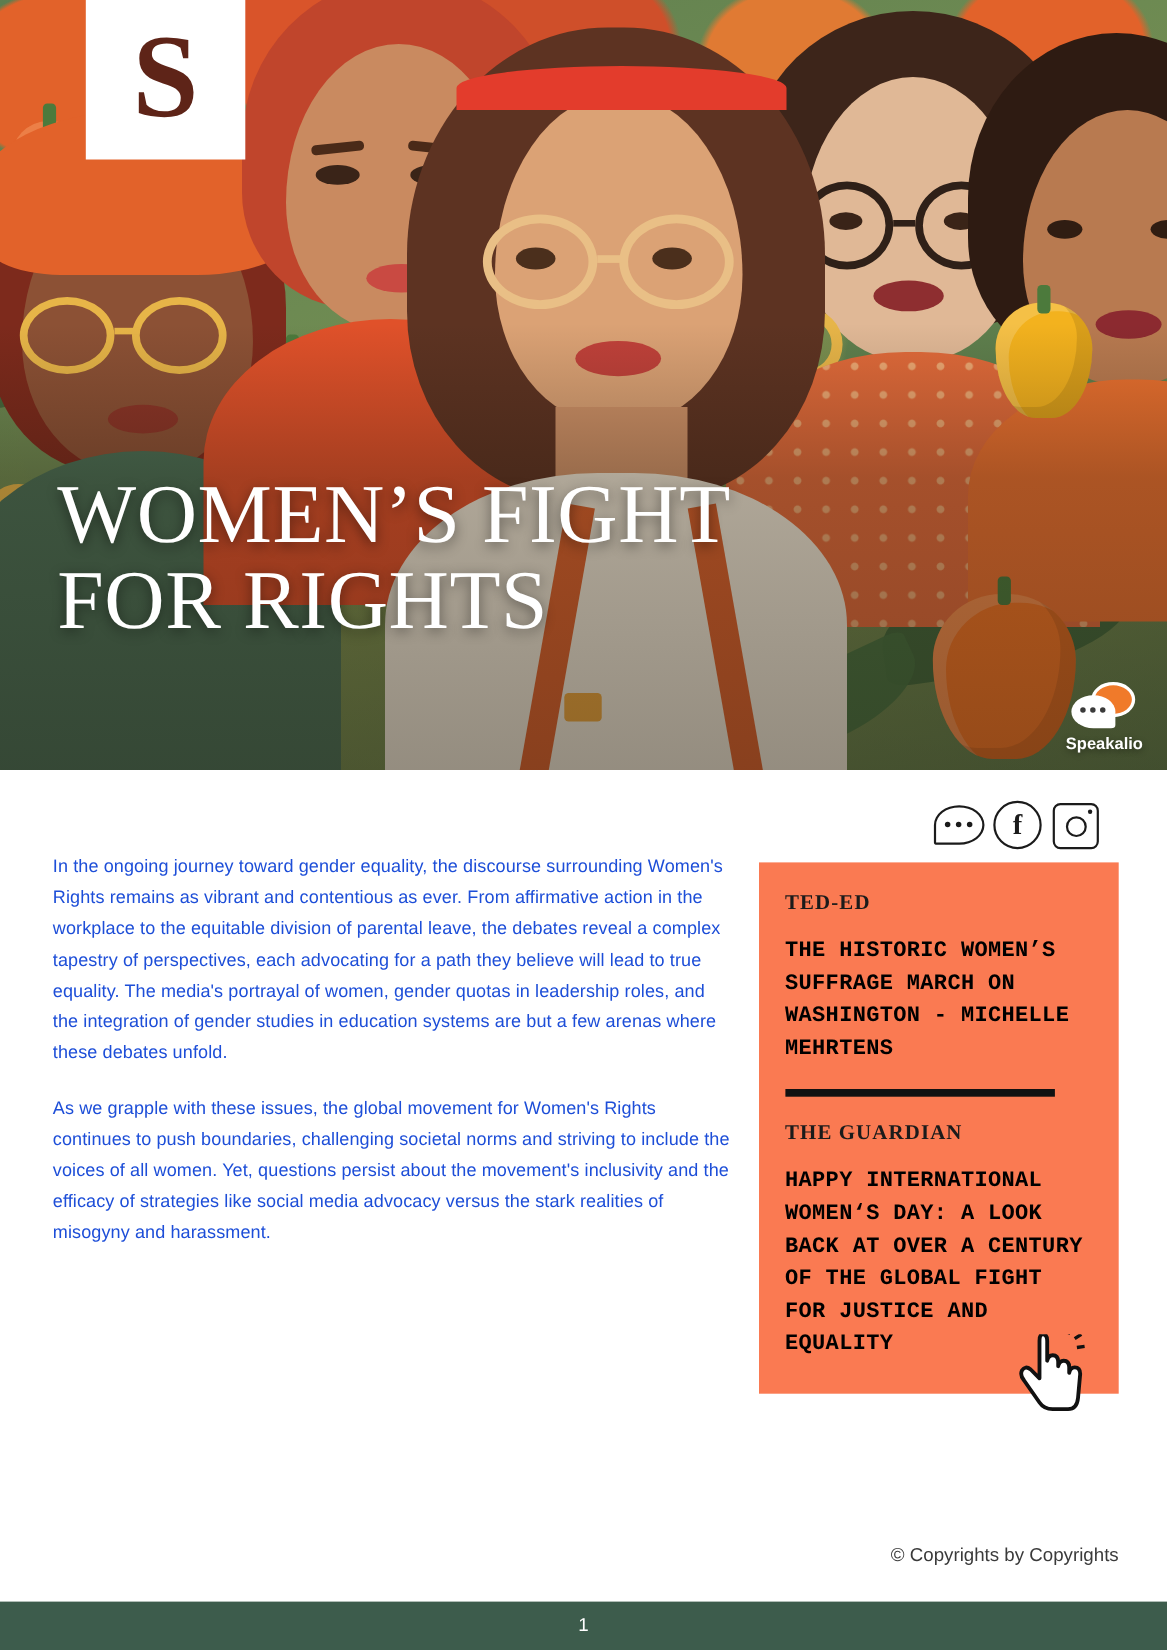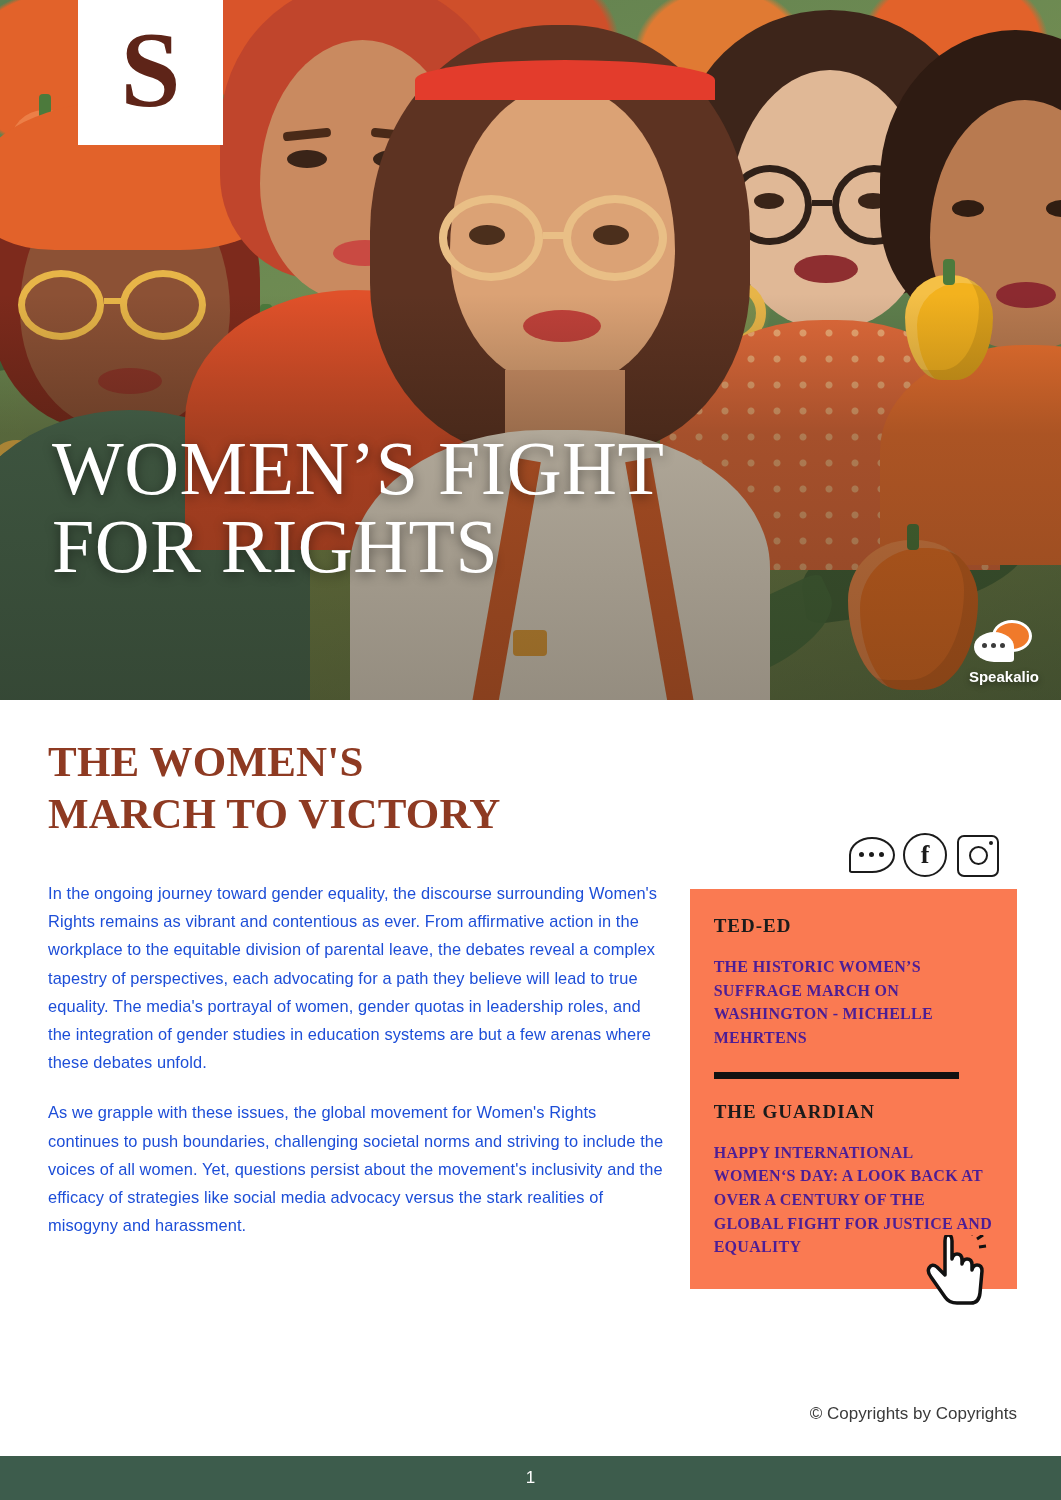--- a/index.html
+++ b/index.html
@@ -237,22 +237,22 @@
 
   .link-box {
     background: #fa7a52; padding: 26px 24px 30px 24px; margin-top: 10px;
     position: relative;
   }
   .link-box .lbl {
     font-family: "Liberation Serif", serif; font-weight: 700;
     font-size: 19px; letter-spacing: 1px; color: #1b1b1b; margin-bottom: 18px;
   }
   .link-box .ttl {
-    font-family: Liberation Serif, serif; font-weight: 700;
-    font-size: 16px; line-height: 1.48; color: #4c1d95; letter-spacing: .3px;
+    font-family: Liberation Mono, monospace; font-weight: 700;
+    font-size: 20px; line-height: 1.48; color: #000000; letter-spacing: .3px;
   }
   .link-box .rule { height: 7px; background: #111; margin: 22px 0 22px 0; width: 88%; }
   .link-box .ttl2 { margin-top: 17px; }
 
   .cursor {
     position: absolute; right: 30px; bottom: -18px; width: 62px; height: 72px;
   }
 
   .copyright {
     position: absolute; right: 44px; top: 1404px;
@@ -380,24 +380,20 @@
             <i></i>
             <i></i>
           </div>
       </div>
       <div class="name">Speakalio</div>
     </div>
   </div>
 
   <div class="content">
 
-    <div class="headline">
-      <span>THE WOMEN'S</span>
-      <span>MARCH TO VICTORY</span>
-    </div>
 
     <div class="cols">
 
       <div class="col-left">
         <p>In the ongoing journey toward gender equality, the discourse surrounding Women's Rights remains as vibrant and contentious as ever. From affirmative action in the workplace to the equitable division of parental leave, the debates reveal a complex tapestry of perspectives, each advocating for a path they believe will lead to true equality. The media's portrayal of women, gender quotas in leadership roles, and the integration of gender studies in education systems are but a few arenas where these debates unfold.</p>
         <p>As we grapple with these issues, the global movement for Women's Rights continues to push boundaries, challenging societal norms and striving to include the voices of all women. Yet, questions persist about the movement's inclusivity and the efficacy of strategies like social media advocacy versus the stark realities of misogyny and harassment.</p>
       </div>
 
       <div class="col-right">
 

